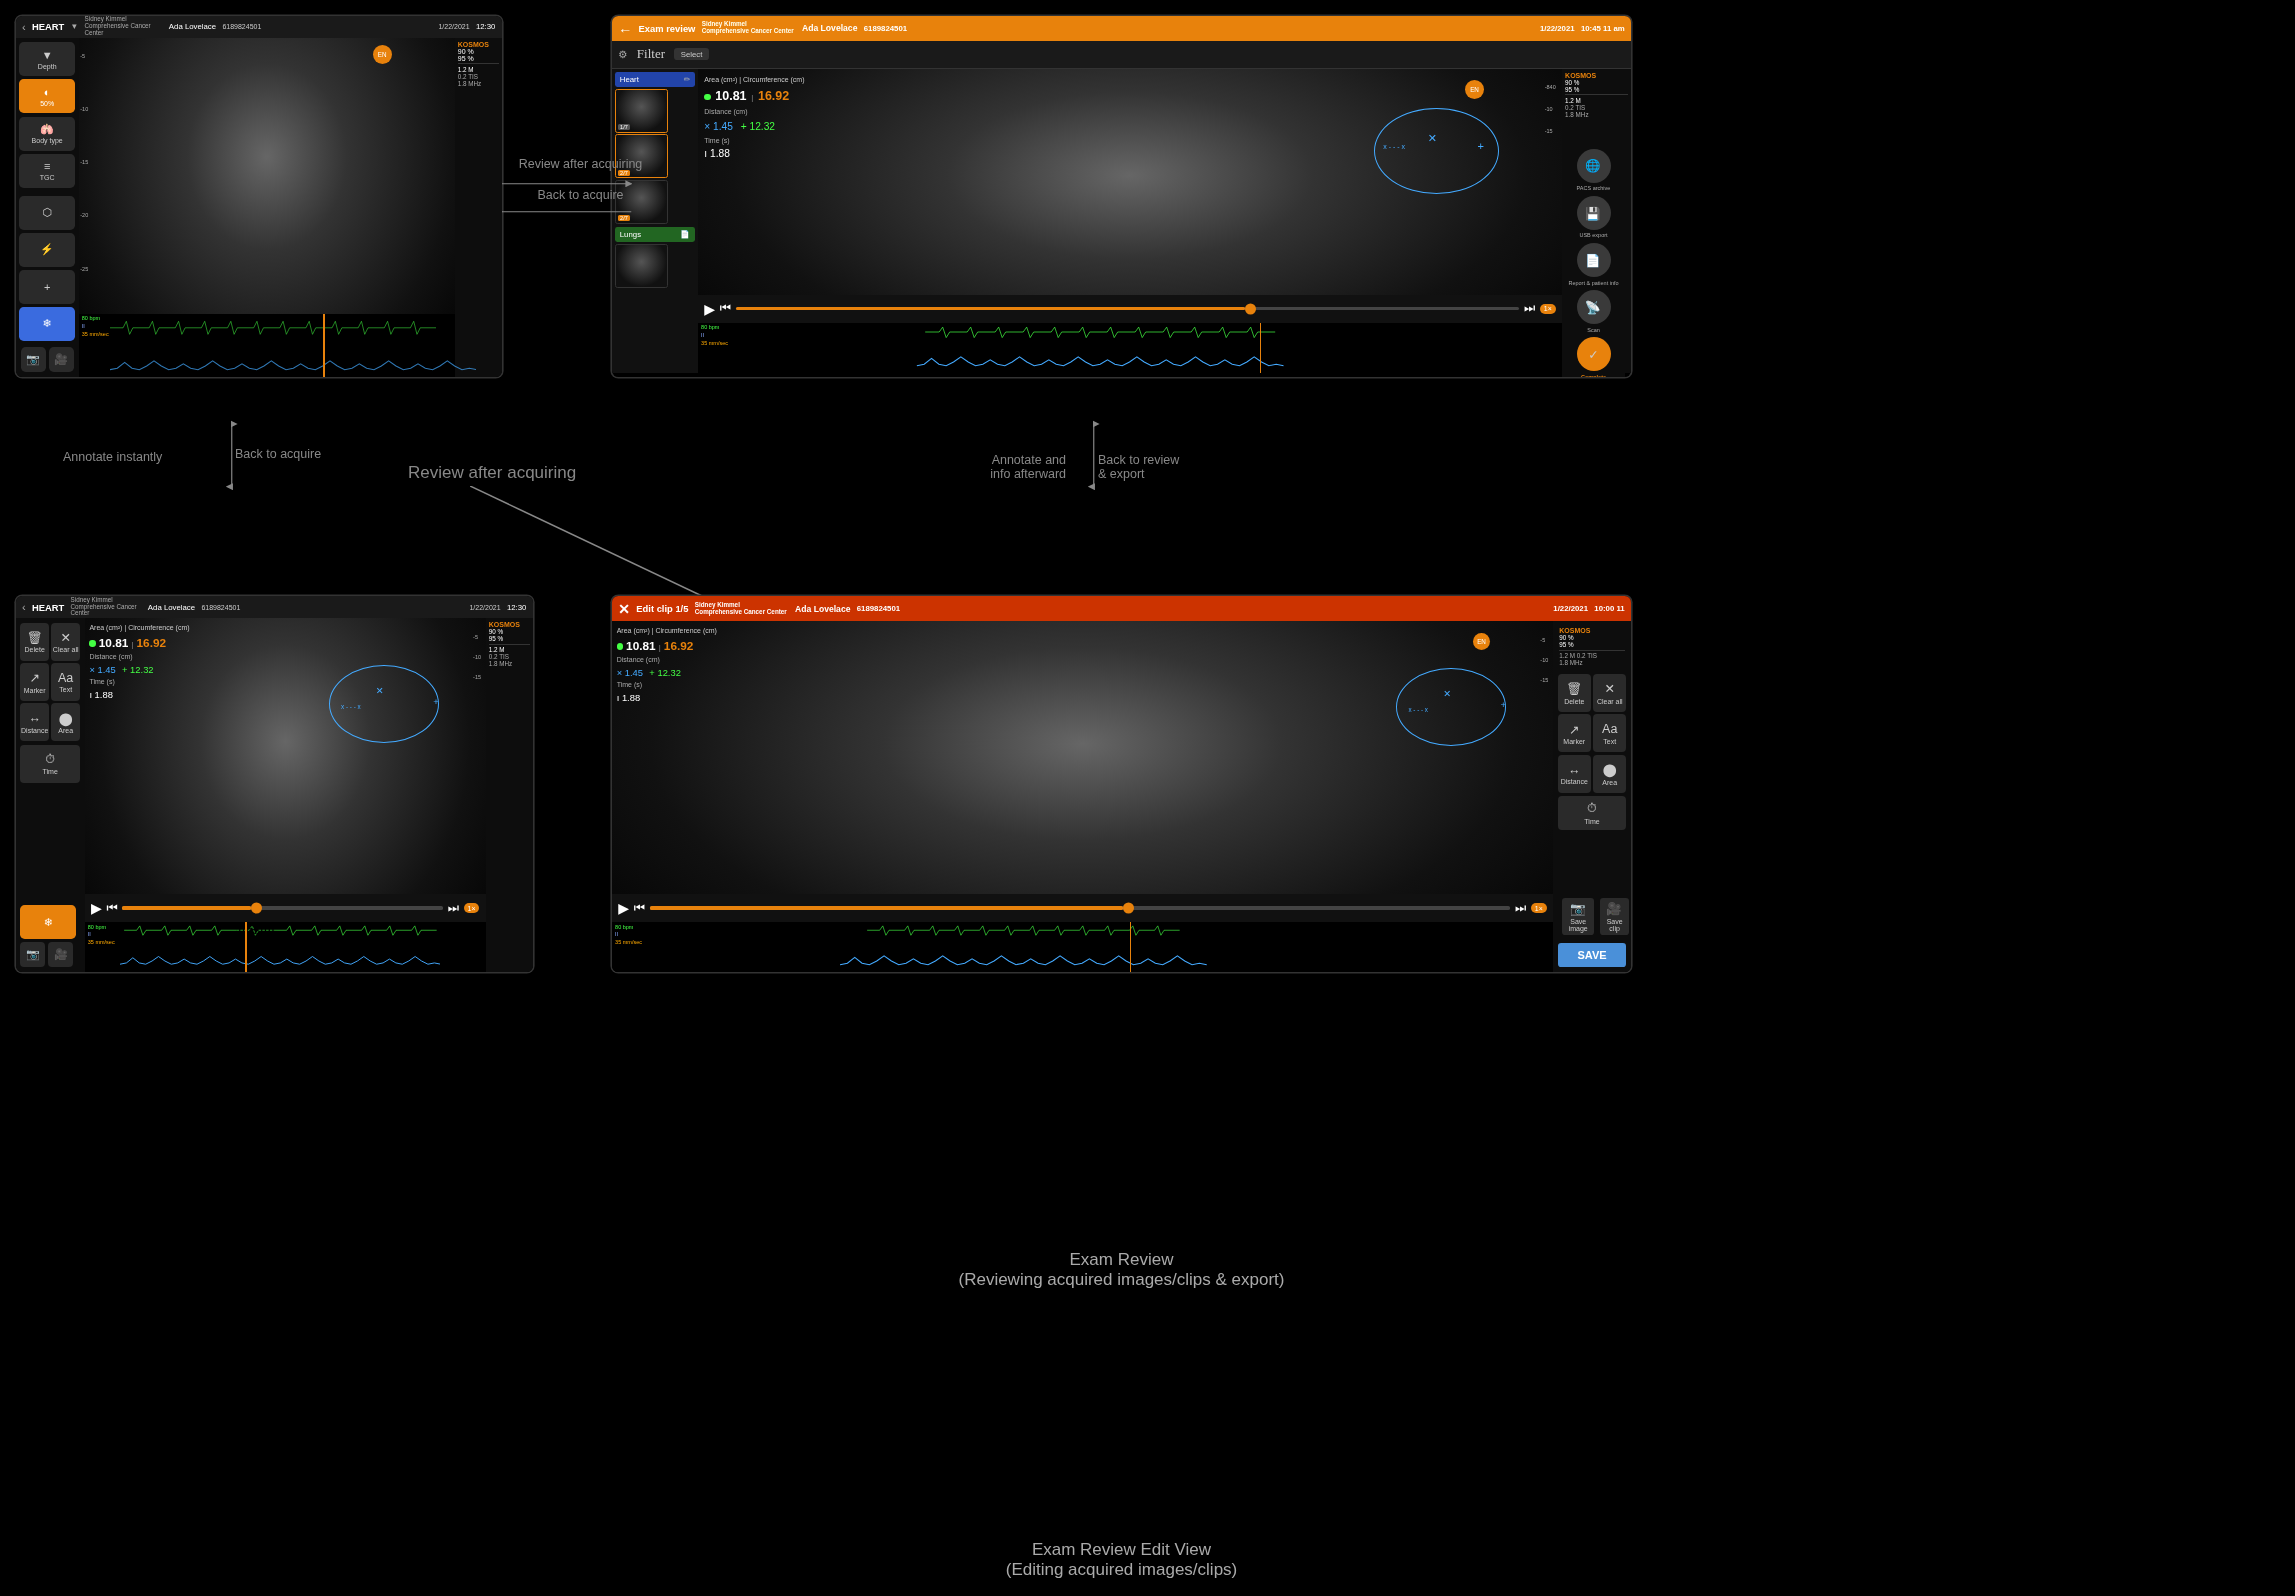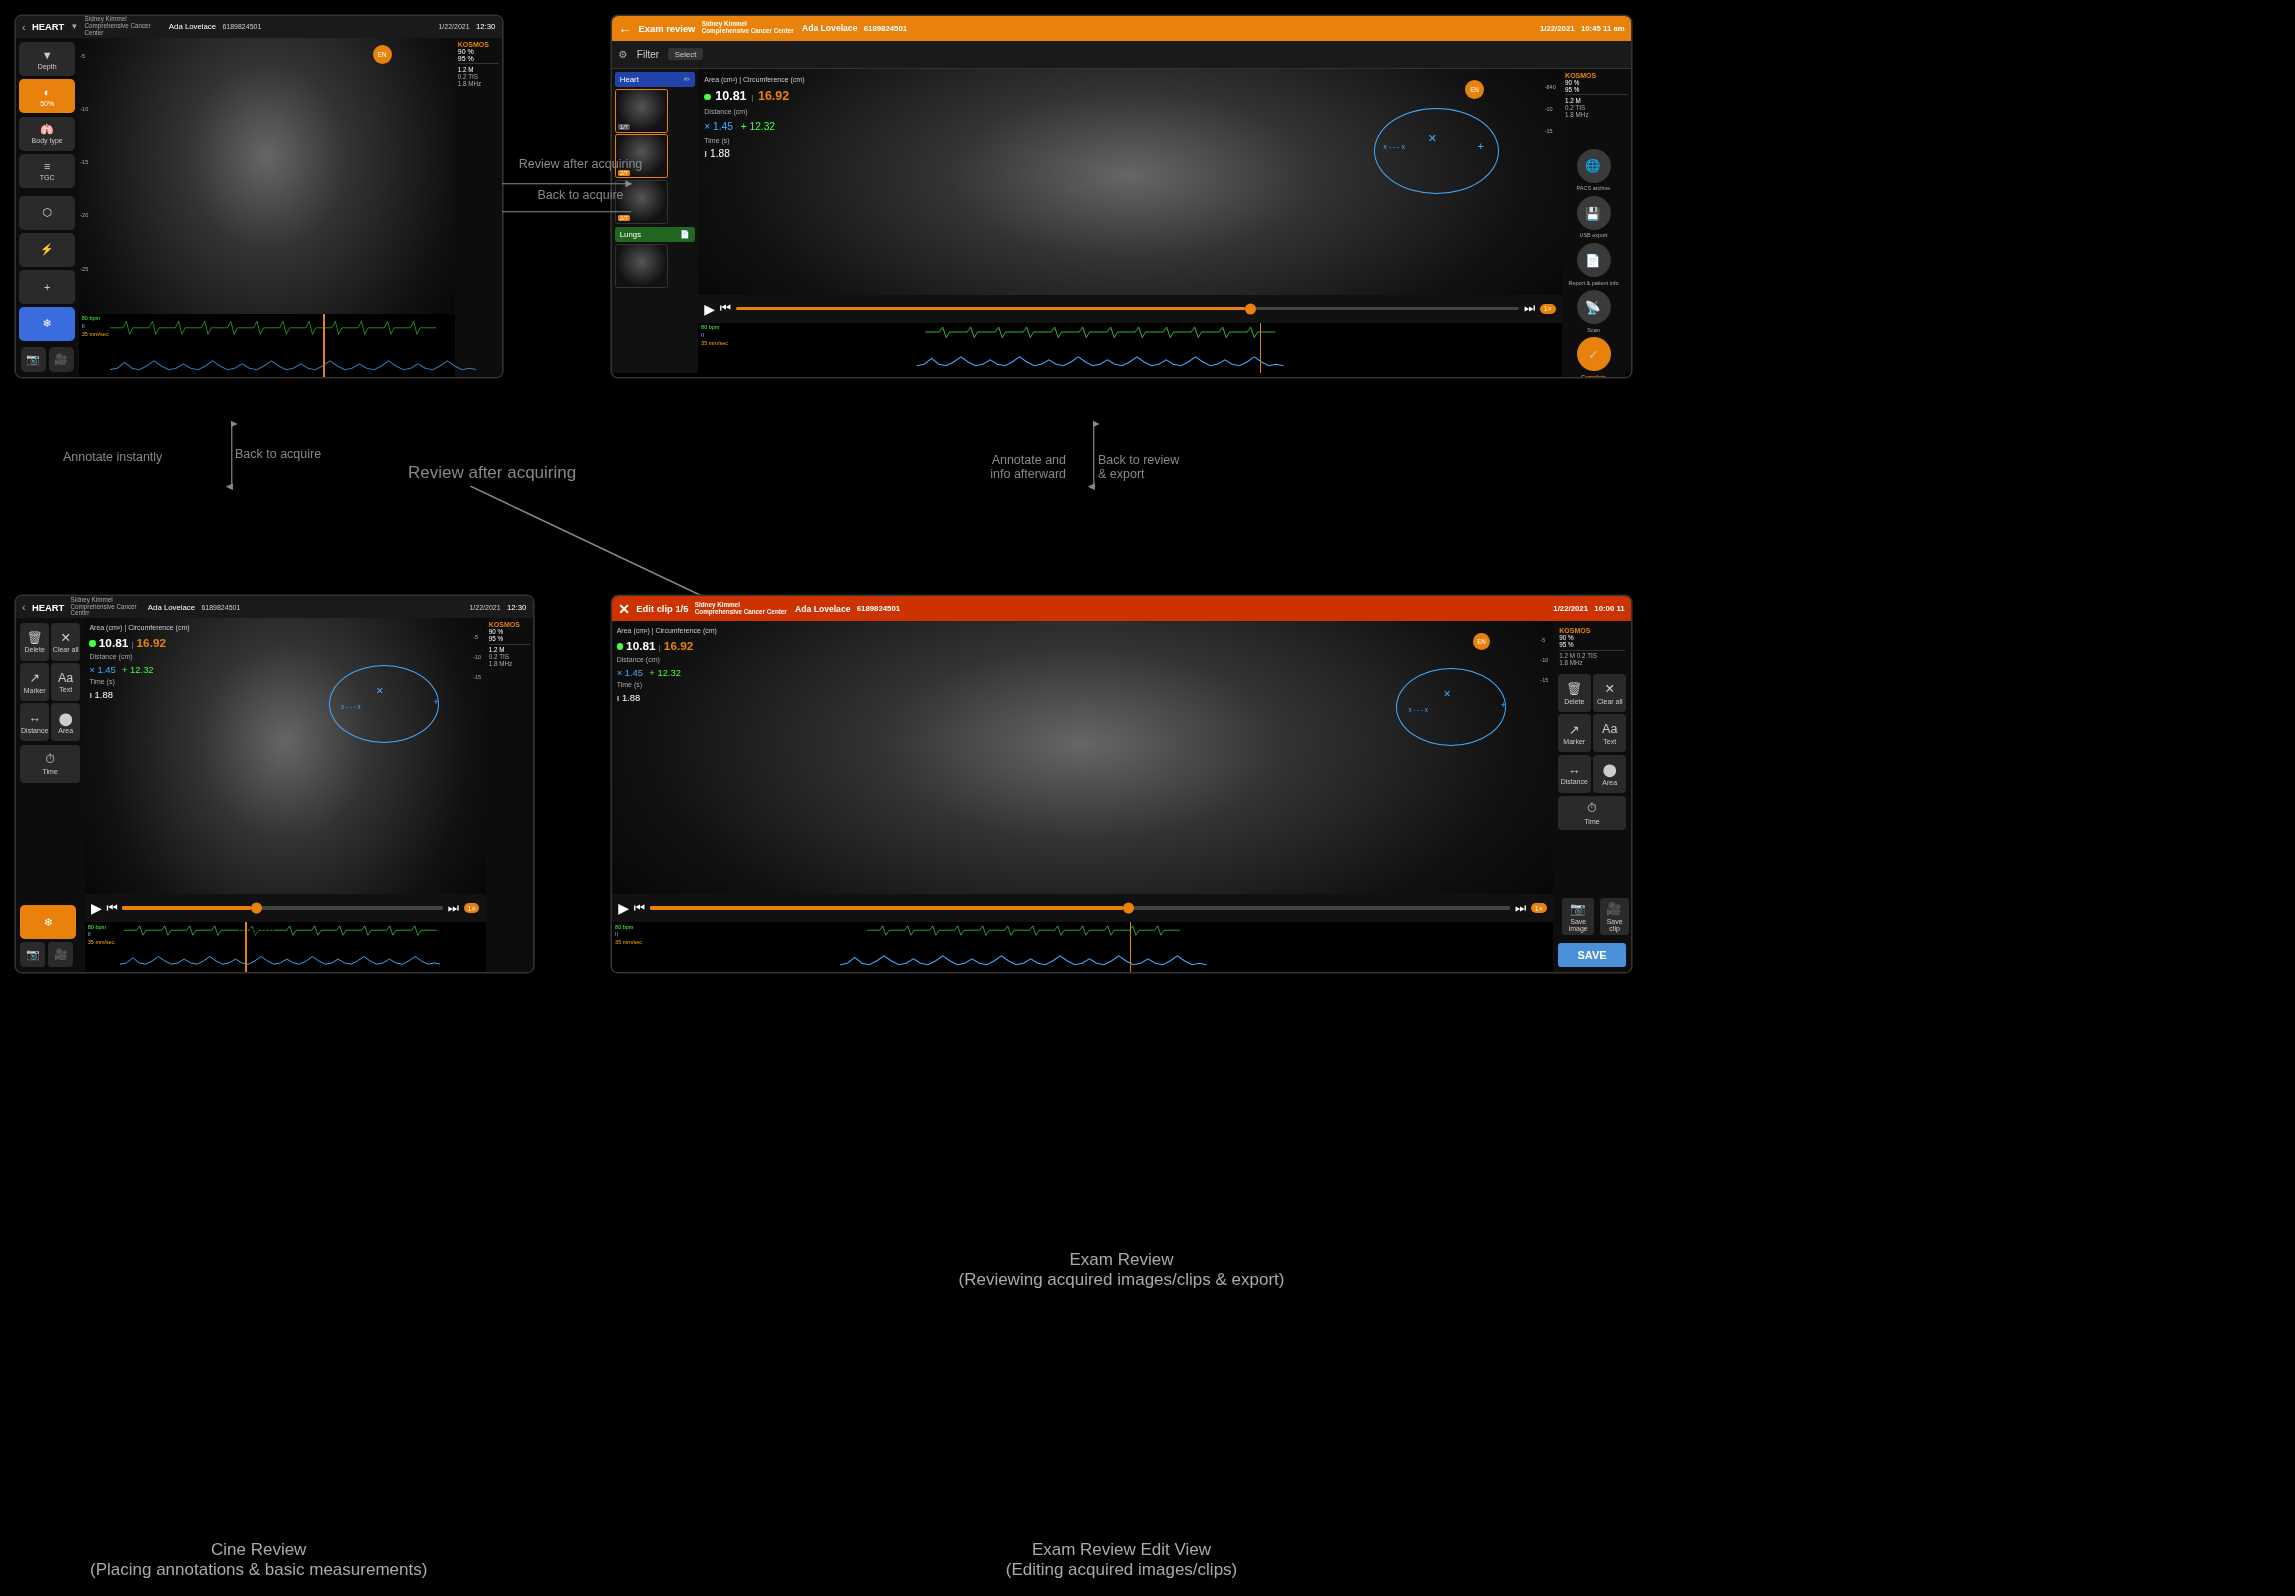--- a/index.html
+++ b/index.html
@@ -411,21 +411,21 @@
       <span>Exam review</span>
       <span style="font-size:6.3px; color:#ffe; max-width:94px; line-height:1.1;">Sidney Kimmel Comprehensive Cancer Center</span>
       <span style="font-size:8.6px;">Ada Lovelace</span>
       <span style="font-size:7.8px;">6189824501</span>
       <span style="font-size:7.8px; margin-left:auto;">1/22/2021</span>
       <span style="font-size:7.8px;">10:45 11 am</span>
     </div>
 
     <div class="filter-bar">
       <span style="color:#aaa; font-size:10.2px;">⚙</span>
-      <span style="color:#ccc; font-size:10px; cursor:pointer;">Filter</span>
+      <span style="color:#ccc; font-size:13px; cursor:pointer;font-family:Liberation Serif, serif;">Filter</span>
       <span style="color:#ccc; font-size:7.8px; cursor:pointer; background:#333; padding:1.6px 6.3px; border-radius:3.1px;">Select</span>
     </div>
 
     <div style="display:flex; height:304px;">
 
       <div style="width:86px; background:#111; overflow-y:auto; padding:3.1px;">
 
         <div class="exam-tab heart">
           <span>Heart</span>
           <span class="pencil">✏</span>
@@ -882,23 +882,19 @@
         </div>
         <button class="save-btn-big">SAVE</button>
       </div>
     </div>
   </div>
 
   <div class="caption" style="bottom:306px; left:612px; width:1019px; white-space:pre-line;">
     <span>Exam Review
 (Reviewing acquired images/clips &amp; export)</span>
   </div>
-  <div class="caption" style="bottom:15.7px; left:15.7px; width:486px; white-space:pre-line;">
-    <span>Cine Review
-(Placing annotations &amp; basic measurements)</span>
-  </div>
   <div class="caption" style="bottom:15.7px; left:612px; width:1019px; white-space:pre-line;">
     <span>Exam Review Edit View
 (Editing acquired images/clips)</span>
   </div>
 
 </div>
 
 
 </body></html>

